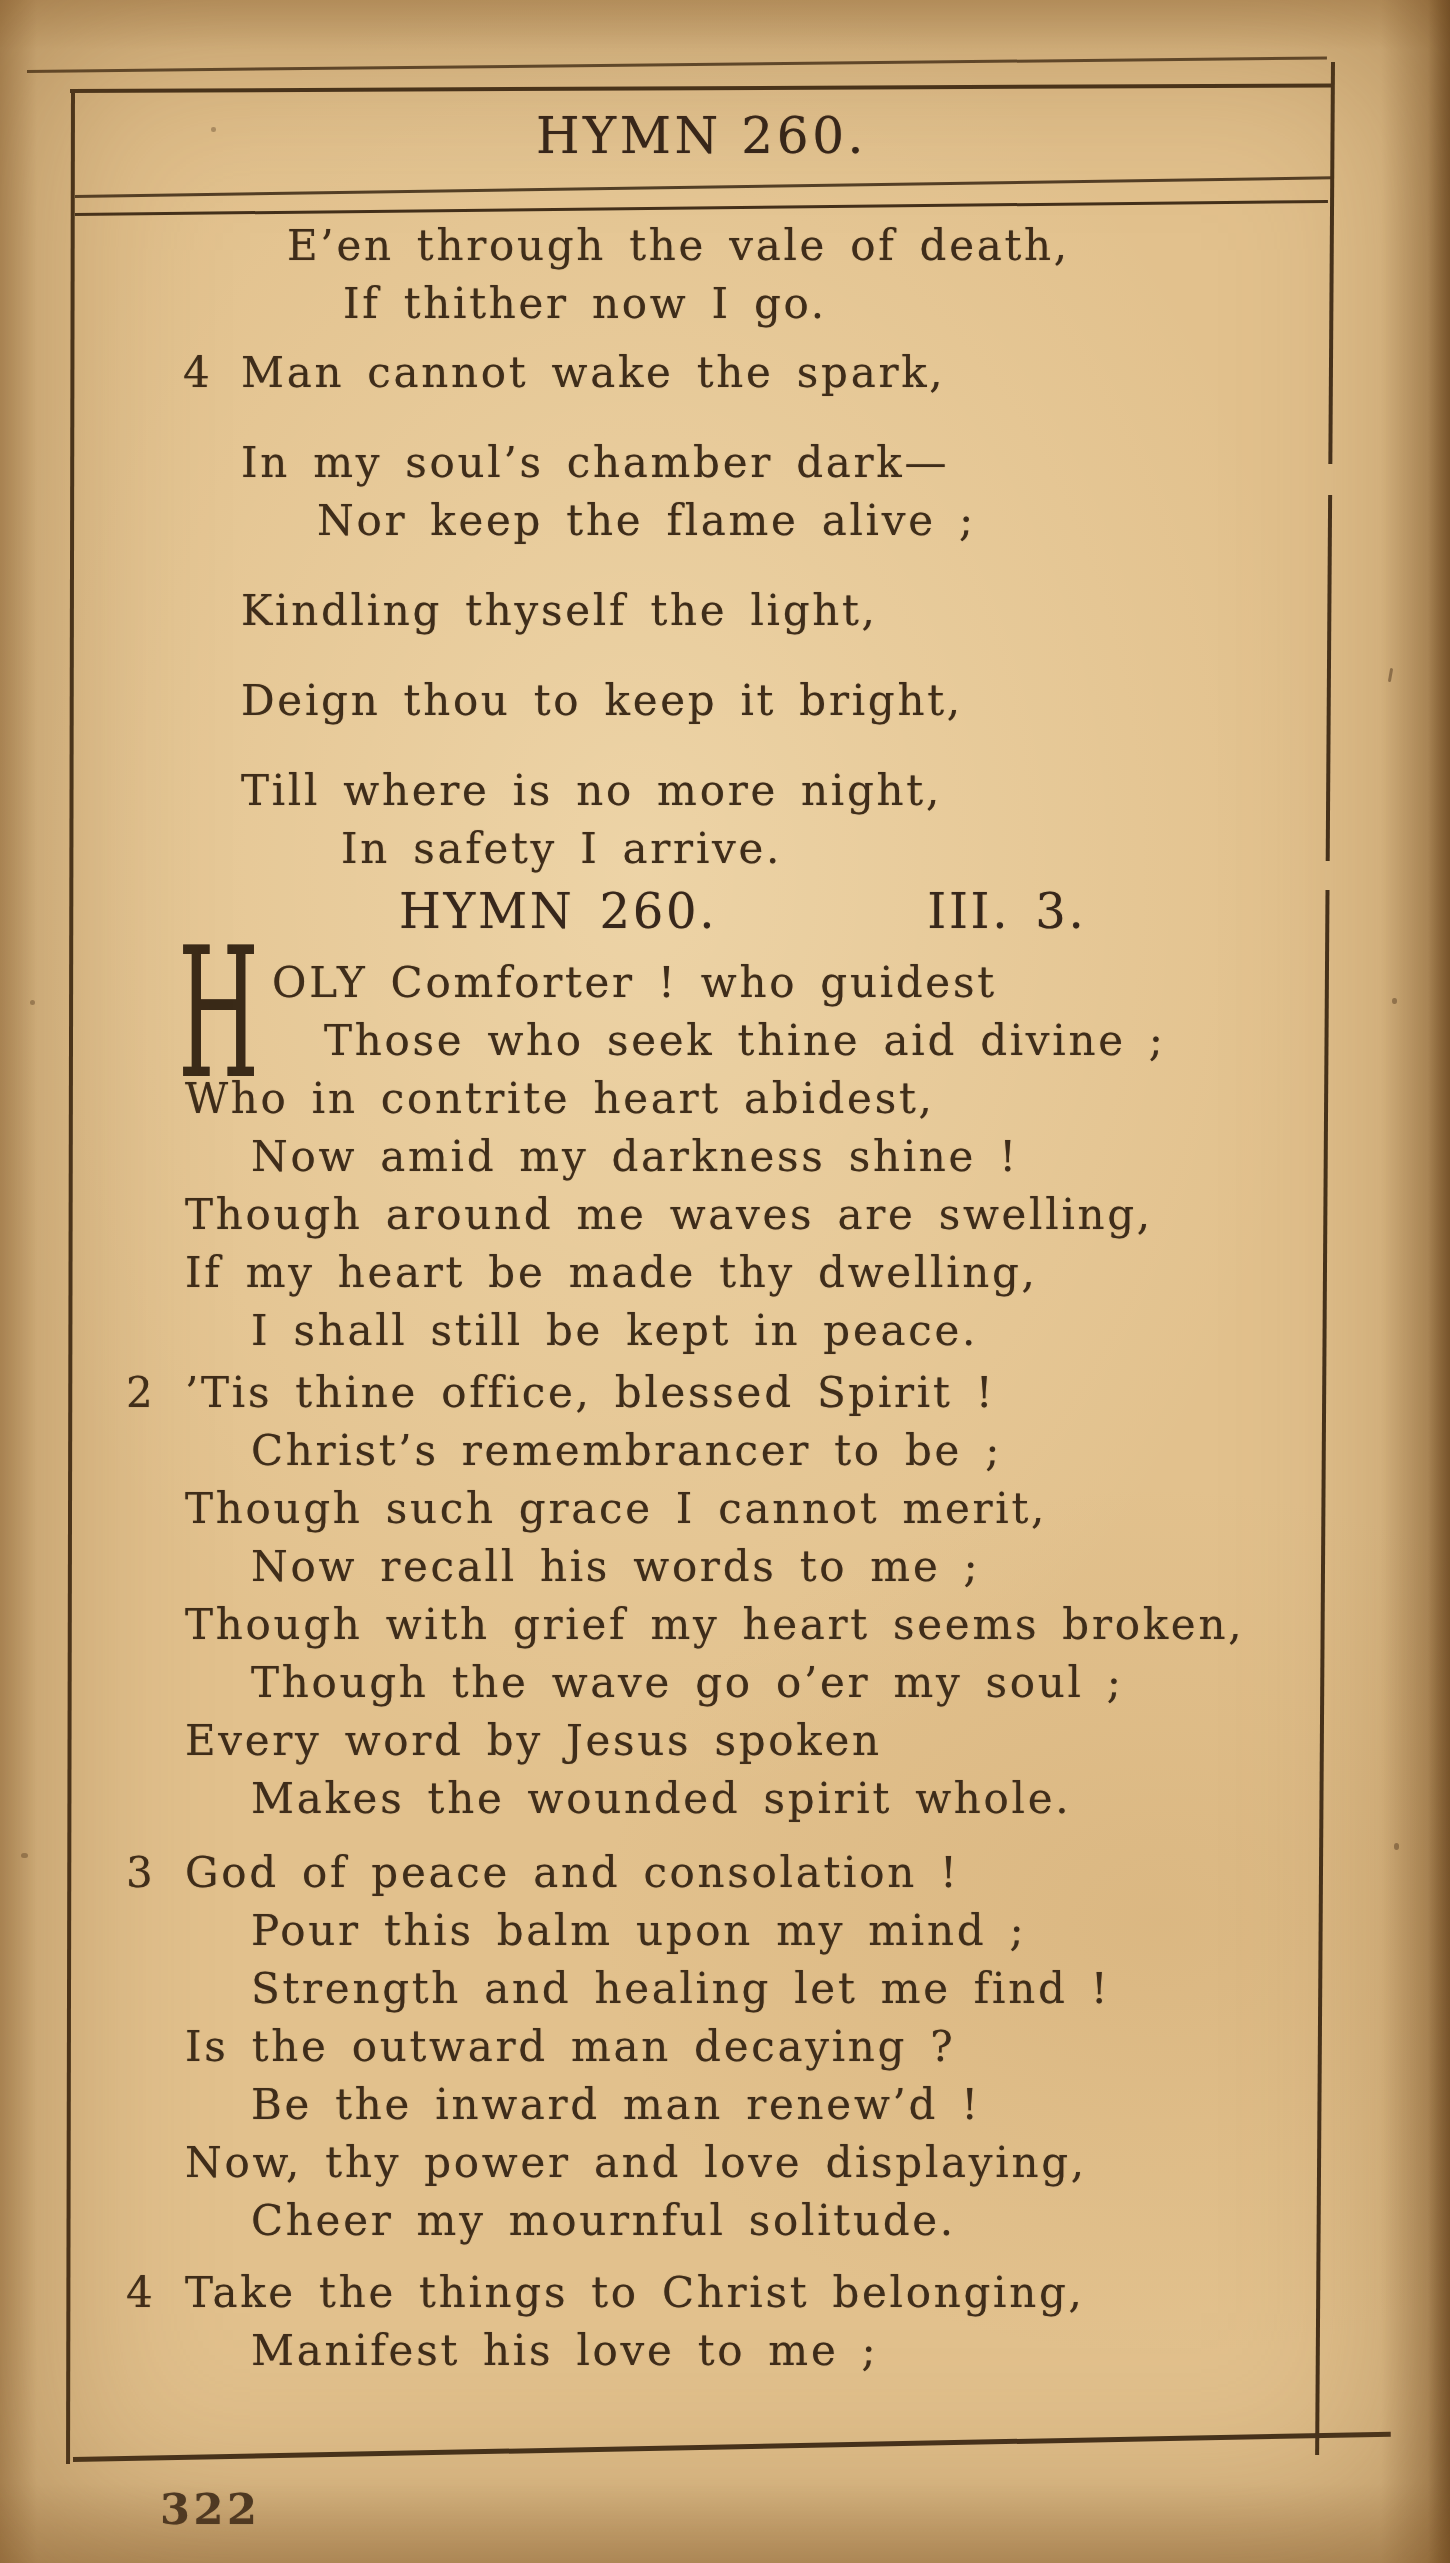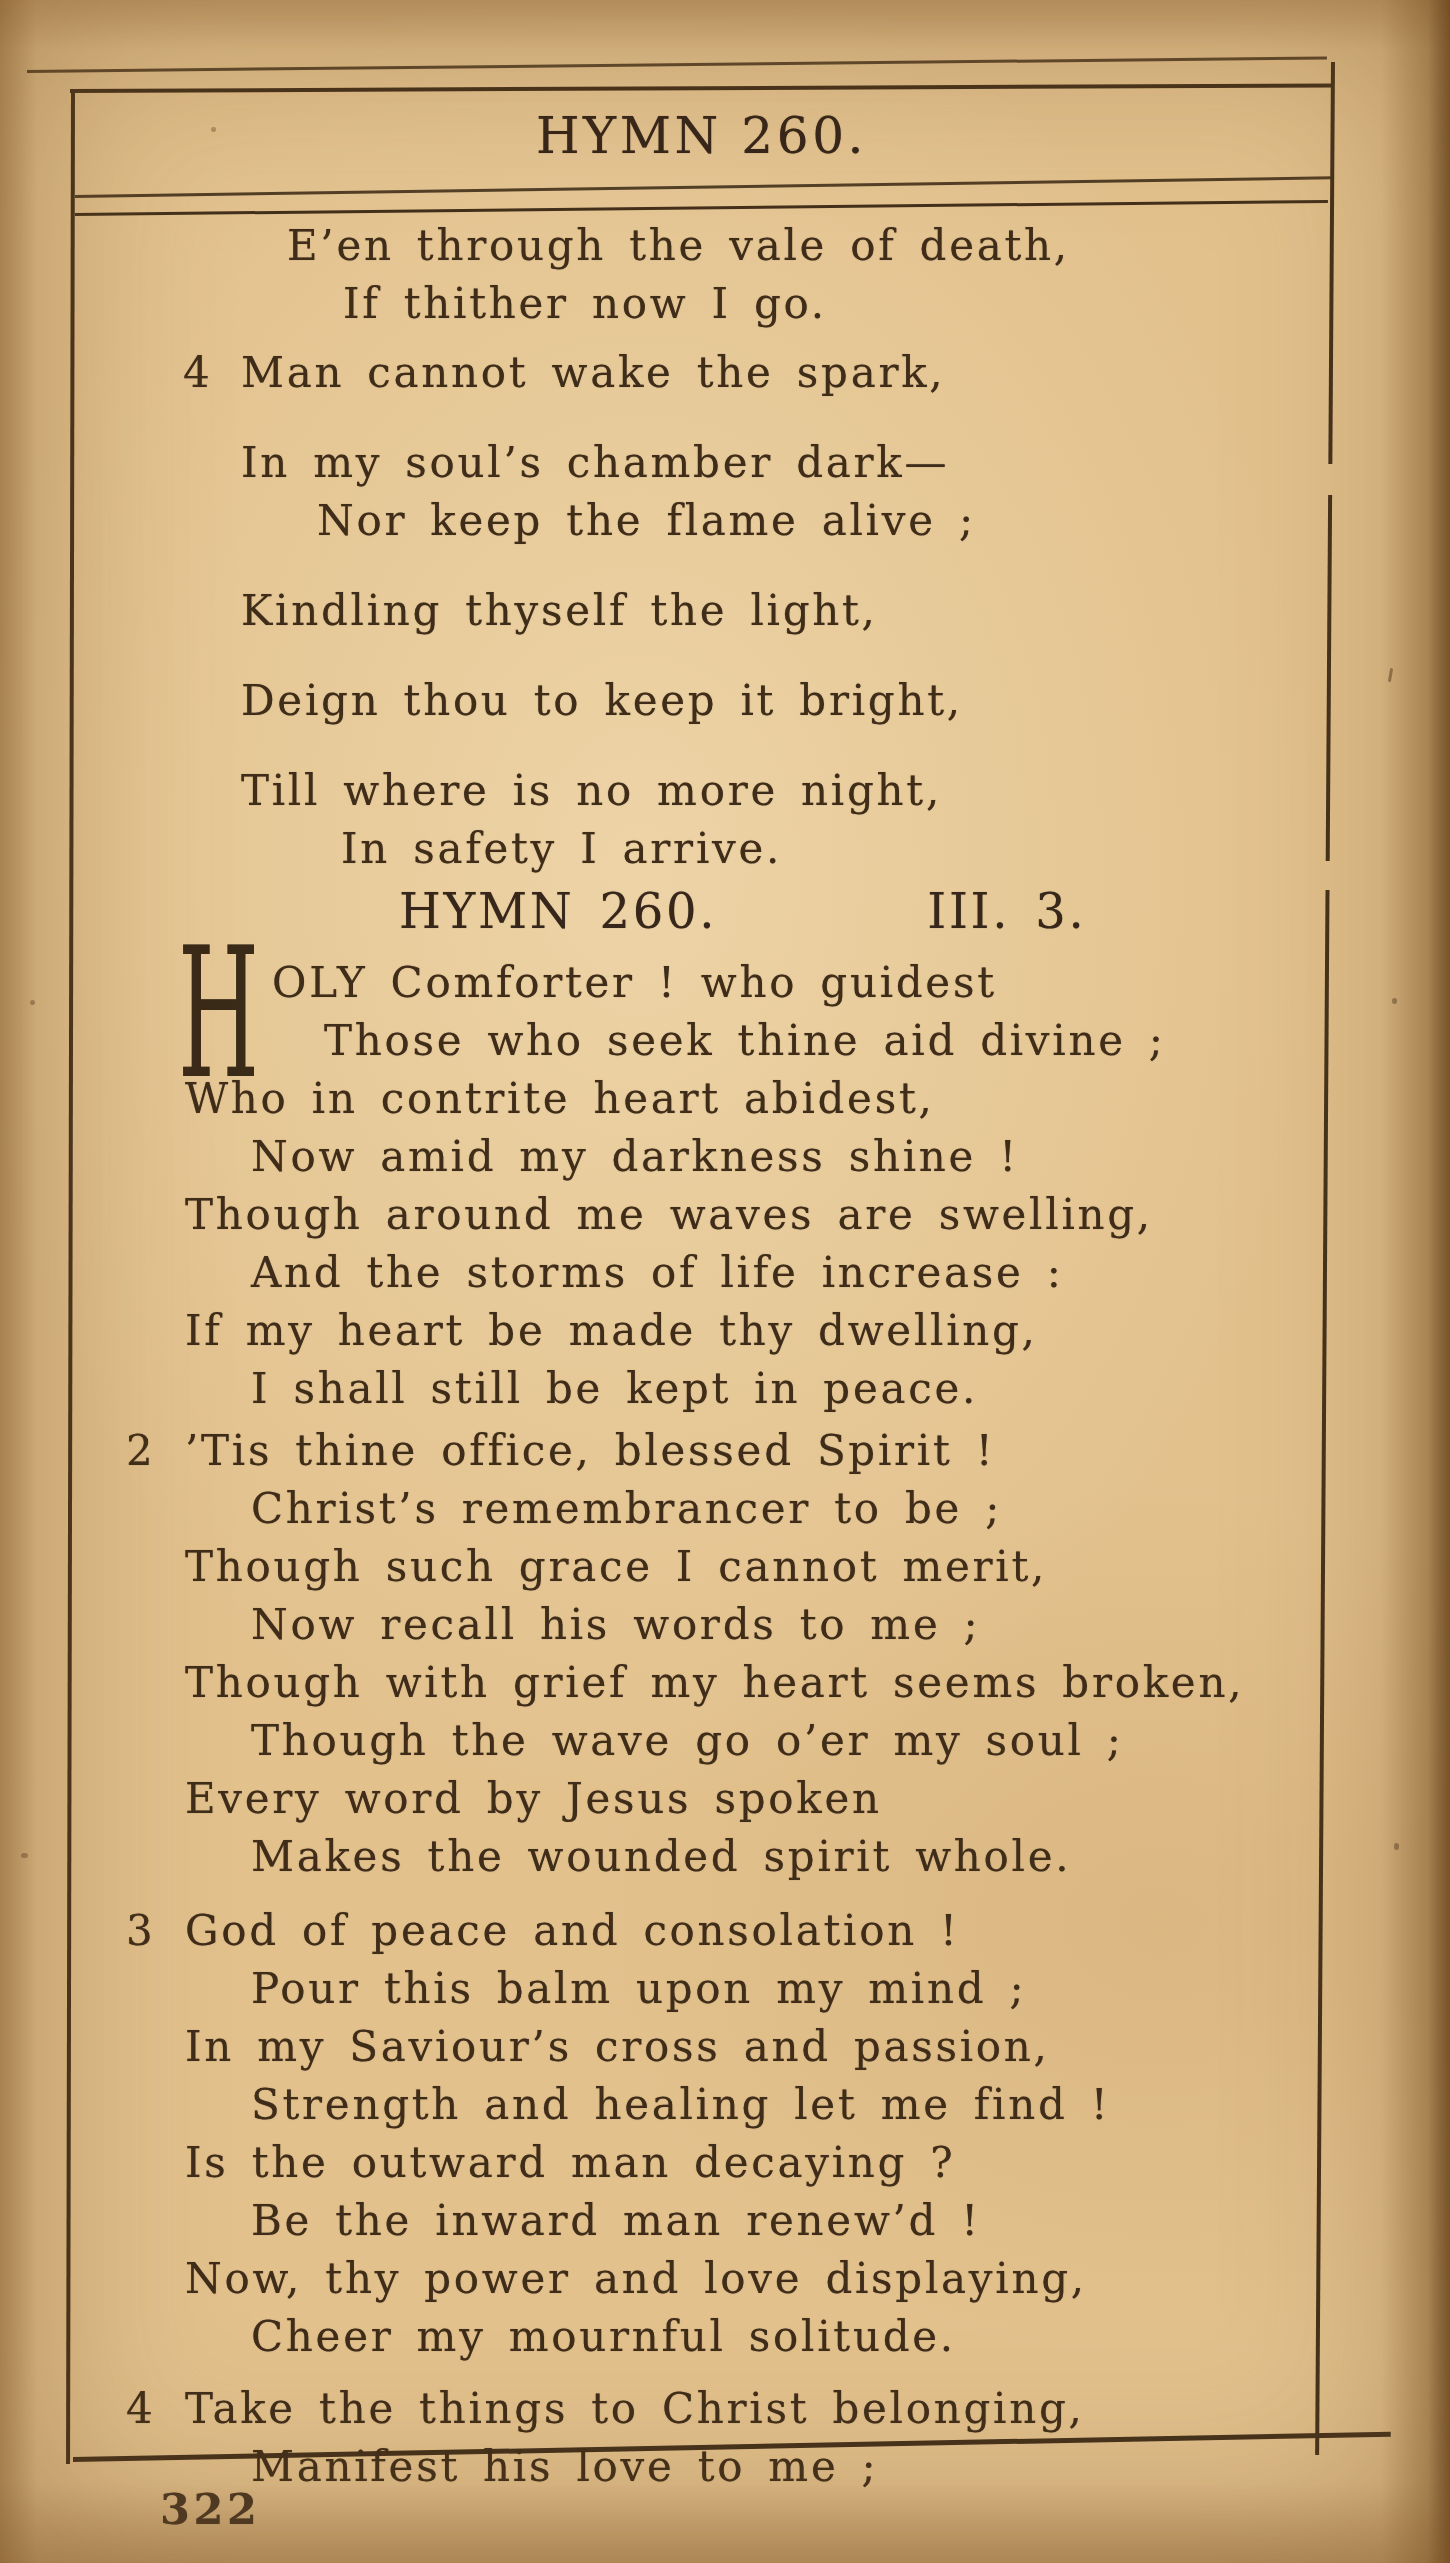--- a/index.html
+++ b/index.html
@@ -113,40 +113,38 @@
       <span>HYMN 260.</span><span class="meter">III. 3.</span>
     </div>
 
     <div class="ln s1a mt16">
       <span class="dropcap">H</span><span>OLY Comforter ! who guidest</span>
     </div>
     <div class="ln s1b">Those who seek thine aid divine ;</div>
     <div class="ln pF">Who in contrite heart abidest,</div>
     <div class="ln pG">Now amid my darkness shine !</div>
     <div class="ln pF">Though around me waves are swelling,</div>
-    <div class="ln pG">And the storms of life increase :</div>
     <div class="ln pF">If my heart be made thy dwelling,</div>
     <div class="ln pG">I shall still be kept in peace.</div>
 
     <div class="ln pF mt24">
       <span class="num numS">2</span><span>’Tis thine office, blessed Spirit !</span>
     </div>
     <div class="ln pG">Christ’s remembrancer to be ;</div>
     <div class="ln pF">Though such grace I cannot merit,</div>
     <div class="ln pG">Now recall his words to me ;</div>
     <div class="ln pF">Though with grief my heart seems broken,</div>
     <div class="ln pG">Though the wave go o’er my soul ;</div>
     <div class="ln pF">Every word by Jesus spoken</div>
     <div class="ln pG">Makes the wounded spirit whole.</div>
 
     <div class="ln pF mt18">
       <span class="num numS">3</span><span>God of peace and consolation !</span>
     </div>
     <div class="ln pG">Pour this balm upon my mind ;</div>
-    <div class="ln pF">In my Saviour’s cross and passion,</div>
     <div class="ln pG">Strength and healing let me find !</div>
     <div class="ln pF">Is the outward man decaying ?</div>
     <div class="ln pG">Be the inward man renew’d !</div>
     <div class="ln pF">Now, thy power and love displaying,</div>
     <div class="ln pG">Cheer my mournful solitude.</div>
 
     <div class="ln pF mt16">
       <span class="num numS">4</span><span>Take the things to Christ belonging,</span>
     </div>
     <div class="ln pG">Manifest his love to me ;</div>

